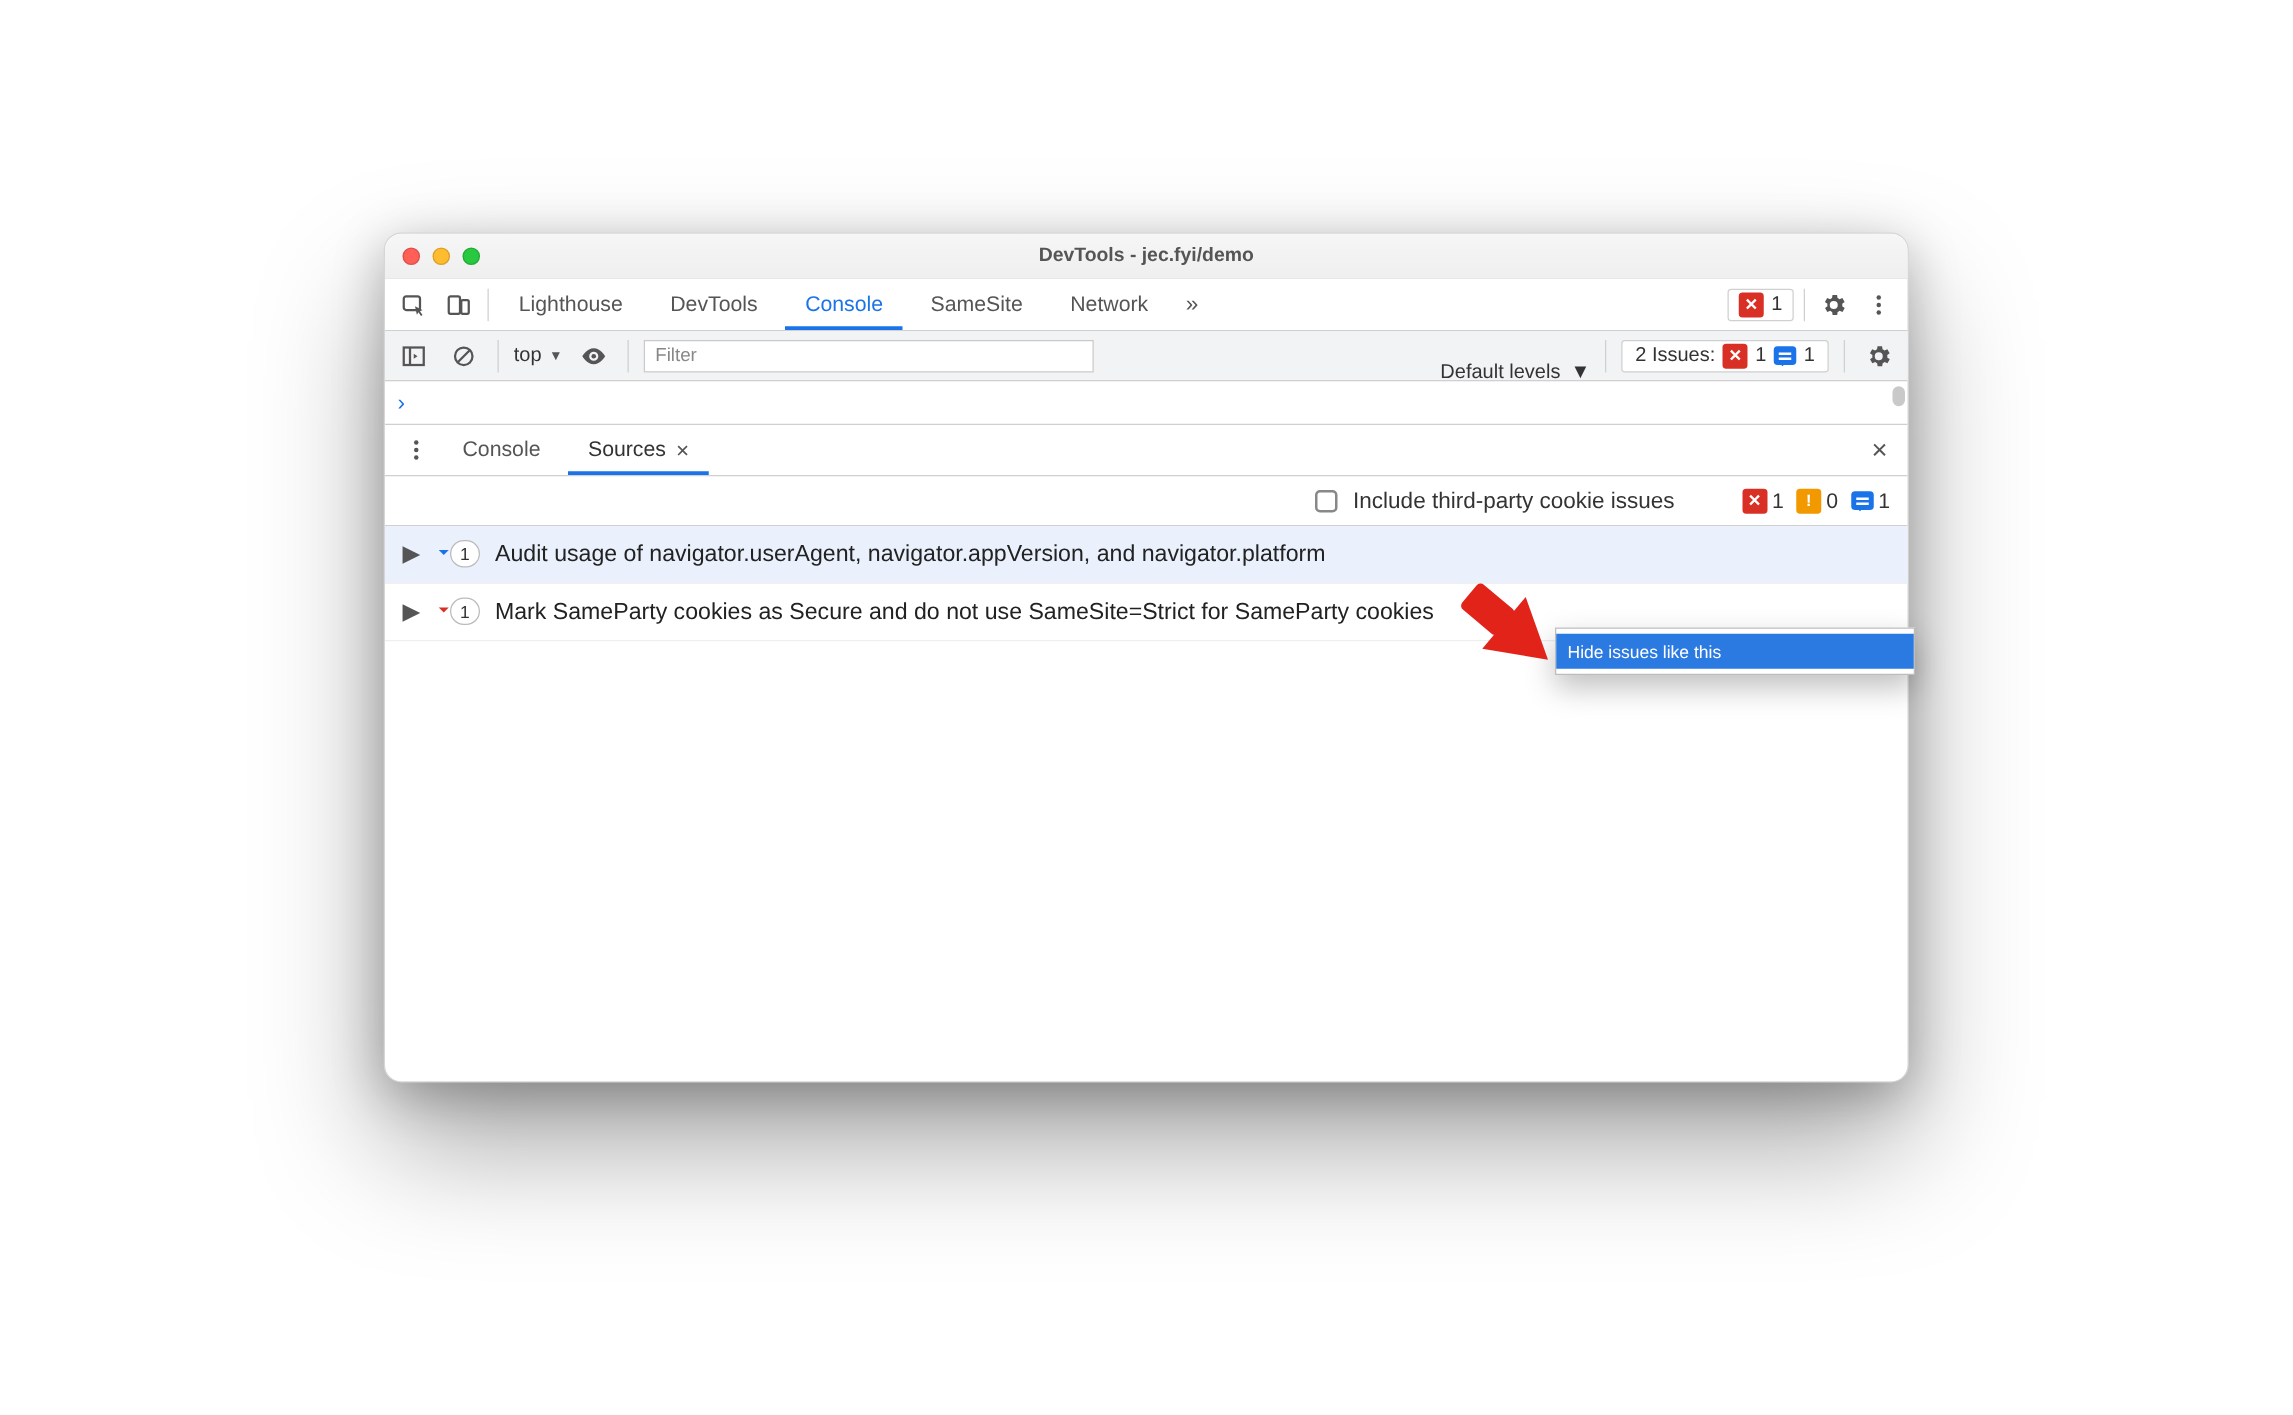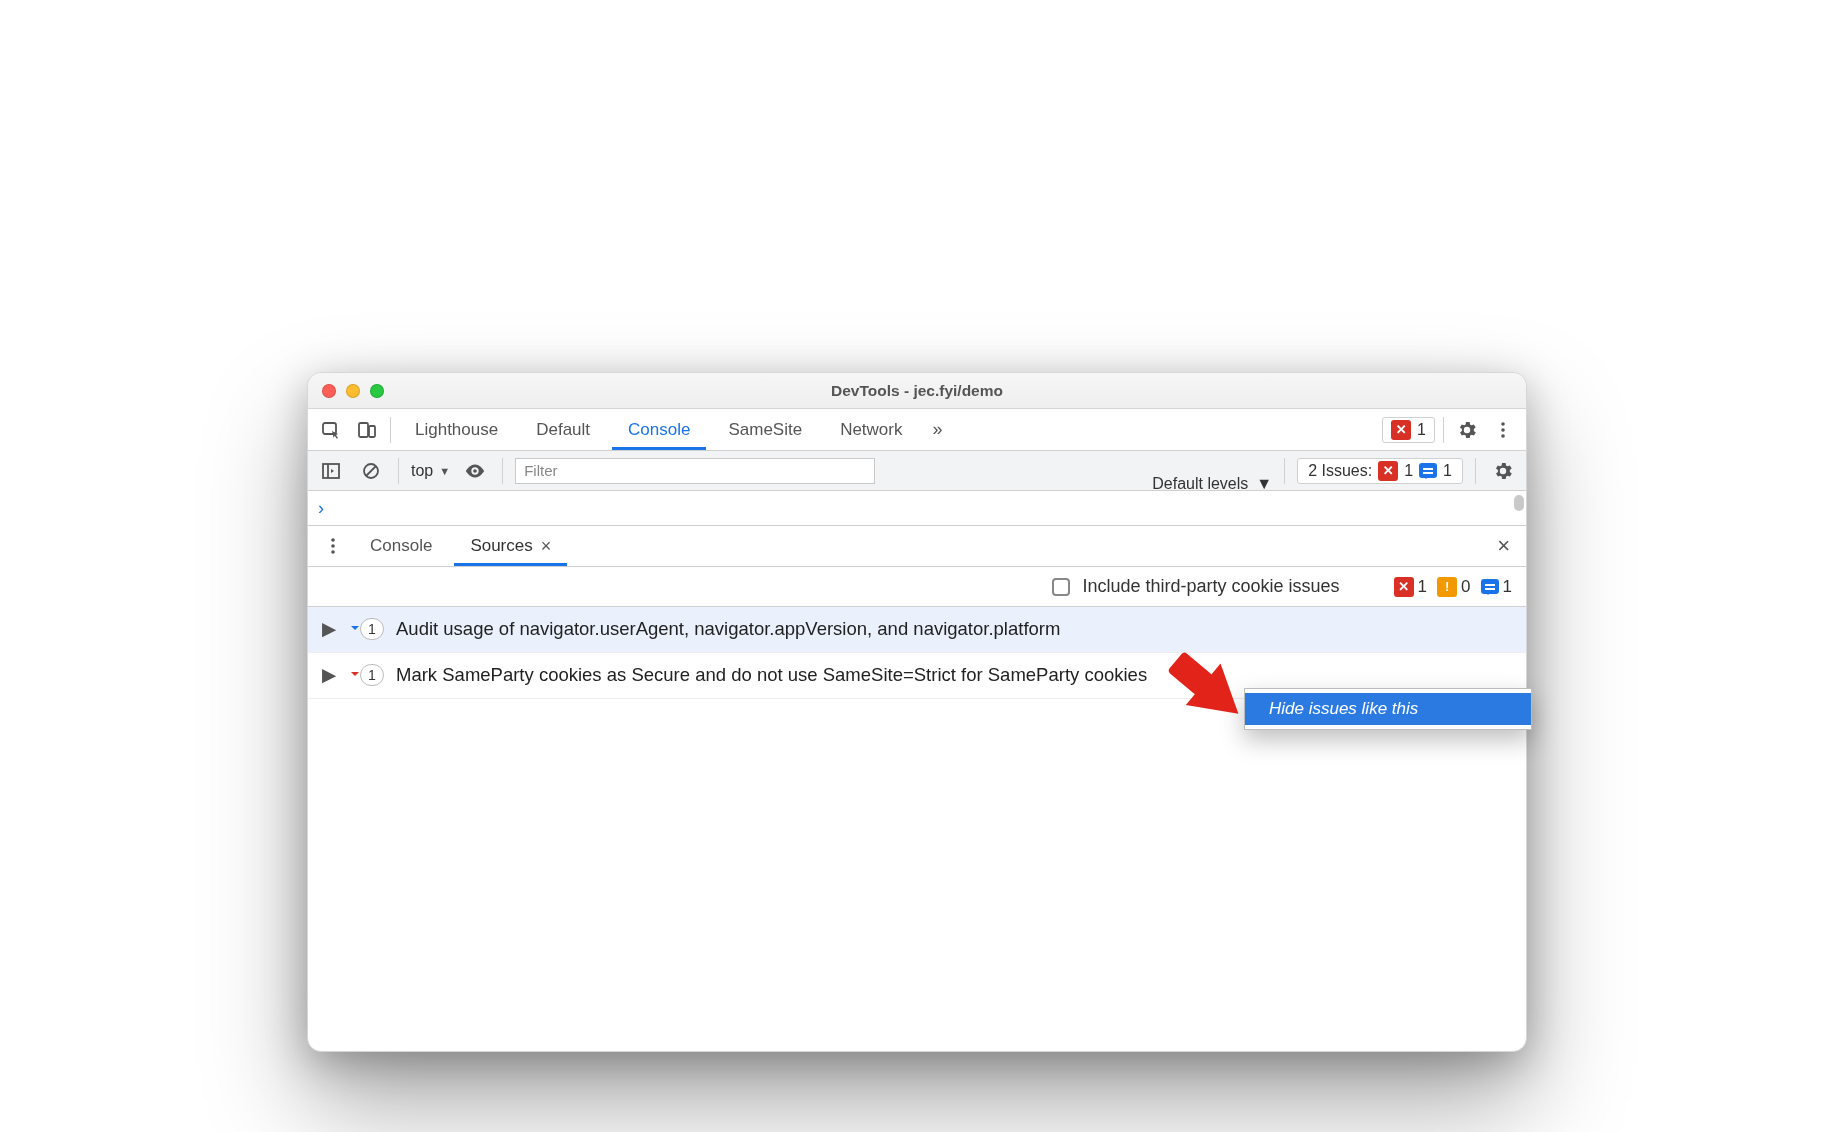--- a/index.html
+++ b/index.html
@@ -6,21 +6,21 @@
   html, body {
     margin: 0; padding: 0;
     width: 1834px; height: 1132px;
     background: #fff;
     font-family: "Helvetica Neue", Helvetica, Arial, sans-serif;
     color: #333;
   }
   .stage {
     position: relative;
     width: 1834px; height: 1052px;
-    display: flex; align-items: flex-end; justify-content: center;
+    display: flex; align-items: center; justify-content: center;
   }
   .window {
     position: relative;
     width: 1220px;
     height: 680px;
     border-radius: 14px;
     background: #fff;
     box-shadow: 0 50px 100px rgba(0,0,0,0.35), 0 10px 40px rgba(0,0,0,0.25);
     overflow: visible;
     border: 1px solid #d6d6d6;
@@ -201,23 +201,23 @@
     position:absolute;
     right: -6px; top: 315px;
     background:#fff;
     border:1px solid #bdbdbd;
     box-shadow: 0 10px 24px rgba(0,0,0,0.25);
     min-width: 288px;
     padding: 4px 0;
     z-index: 50;
   }
   .context-item {
-    padding: 6px 24px;
-    font-size: 17px;
-    background:#2a7ae2; color:#fff;font-style:italic;
+    padding: 6px 9px;
+    font-size: 14px;
+    background:#2a7ae2; color:#fff;
   }
 
   
   .pointer-arrow {
     position:absolute;
     right: 272px; top: 276px;
     width: 96px; height: 76px;
     z-index: 60;
     pointer-events:none;
   }
@@ -251,21 +251,21 @@
         <svg width="20" height="20" viewBox="0 0 20 20">
             <rect x="2" y="3" width="9" height="14" rx="1.5" fill="none" stroke="#555" stroke-width="1.8"></rect>
             <rect x="12" y="6" width="6" height="11" rx="1.2" fill="none" stroke="#555" stroke-width="1.8"></rect>
           </svg>
       </div>
       <div class="tabsep"></div>
       <div class="tab">
           <span>Lighthouse</span>
         </div>
       <div class="tab">
-          <span>Default</span>
+          <span>DevTools</span>
         </div>
       <div class="tab active">
           <span>Console</span>
         </div>
       <div class="tab">
           <span>SameSite</span>
         </div>
       <div class="tab">
           <span>Network</span>
         </div>

